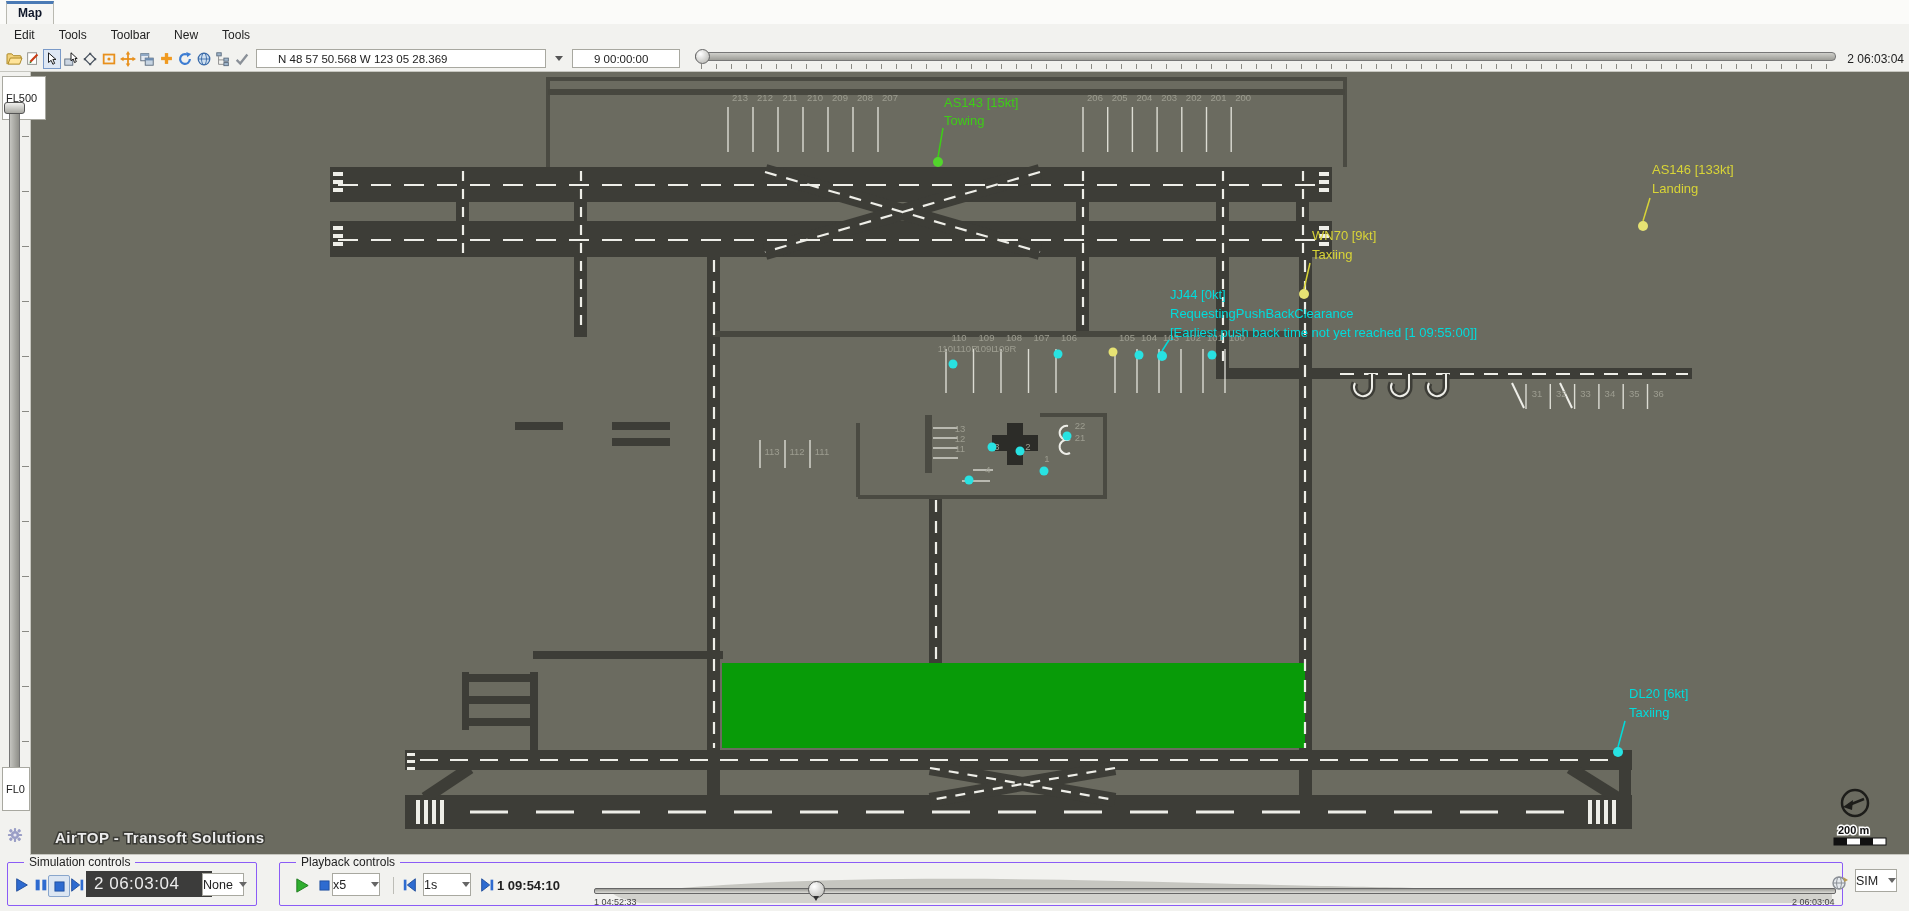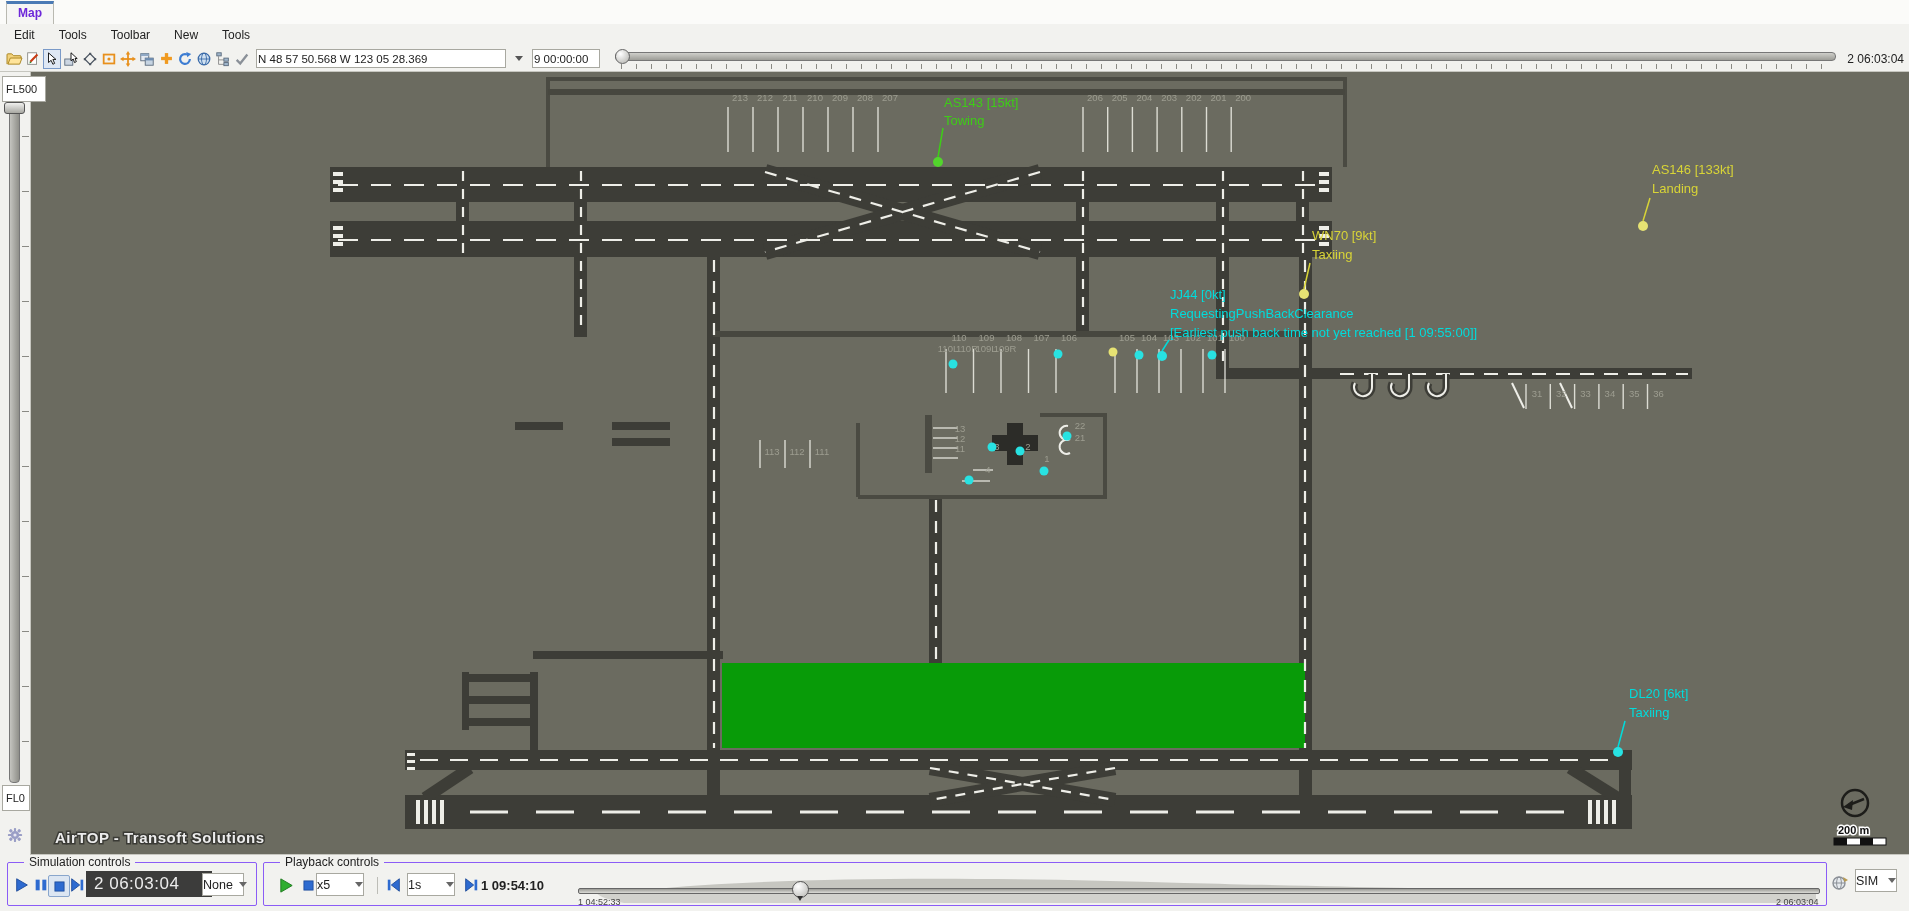--- a/index.html
+++ b/index.html
@@ -3,52 +3,52 @@
 <meta charset="utf-8">
 <style>
   html,body{margin:0;padding:0}
   body{width:1909px;height:911px;position:relative;overflow:hidden;
        font-family:"Liberation Sans",sans-serif;background:#f2f2ef;color:#222}
 
   
   .tabbar{position:absolute;top:0;left:0;right:0;height:24px;background:#fbfbf9;border-bottom:1px solid #d9d9d3}
   .tab{position:absolute;left:6px;top:1px;width:46px;height:20px;background:#f6f6f4;
        border:1px solid #b9b9b1;border-bottom:none;border-top:3px solid #4a7ab5;
-       text-align:center;font-size:12px;font-weight:bold;color:#6d28d9;line-height:19px}
+       text-align:center;font-size:12px;font-weight:bold;color:#0f172a;line-height:19px}
 
   
   .menubar{position:absolute;top:24px;left:0;right:0;height:22px;background:#f2f2ef;
            display:flex;align-items:center;gap:24px;padding-left:14px;font-size:12px}
   .menu{cursor:default}
 
   
   .toolbar{position:absolute;top:46px;left:0;right:0;height:25px;background:#f2f2ef;
            border-bottom:1px solid #c6c6bf;display:flex;align-items:center;padding-left:5px;gap:1px}
   .tbtn{width:18px;height:20px;display:flex;align-items:center;justify-content:center;flex:0 0 auto}
   .tbtn.pressed{border:1px solid #7a9ac8;background:#dfe8f4;width:16px;height:18px}
   .field{background:#fff;border:1px solid #a8a8a0;height:17px;font-size:11.5px;color:#222;
-         padding:0 1px;display:flex;align-items:center;white-space:nowrap;flex:0 0 auto}
+         padding:0 21px;display:flex;align-items:center;white-space:nowrap;flex:0 0 auto}
   .coord{width:246px;margin-left:4px}
   .ddarrow{width:0;height:0;border-left:4px solid transparent;border-right:4px solid transparent;
            border-top:5px solid #555;margin:0 8px 0 8px;flex:0 0 auto}
   .timefield{width:64px}
   .hslider{position:relative;height:22px;flex:1 1 auto;margin:0 10px 0 14px}
   .hgroove{position:absolute;left:0;right:0;top:4px;height:7px;border:1px solid #777;border-radius:4px;
            background:linear-gradient(#cfcfca,#9d9d97)}
   .hthumb{position:absolute;left:0;top:1px;width:13px;height:13px;border-radius:50%;
           background:radial-gradient(circle at 35% 30%,#fff,#b0b0ab);border:1px solid #666}
   .hticks{position:absolute;left:6px;right:6px;bottom:1px;height:5px;
           background:repeating-linear-gradient(90deg,#8a8a84 0 1px,transparent 1px 15px)}
   .clock{font-size:12px;margin-right:5px;flex:0 0 auto}
 
   
   .leftstrip{position:absolute;top:72px;bottom:56px;left:0;width:30px;background:#f2f2ef;
              border-right:1px solid #c6c6bf;z-index:5}
   .flbox{position:absolute;left:2px;background:#fff;border:1px solid #a8a8a0;font-size:11px;
-         padding:6px 3px;color:#222}
+         padding:15px 3px;color:#222}
   .flbox.top{top:4px;width:36px}
   .flbox.bottom{bottom:44px;width:20px}
   .vgroove{position:absolute;left:9px;top:36px;bottom:72px;width:9px;border:1px solid #777;border-radius:4px;
            background:linear-gradient(90deg,#c4c4bf,#8f8f89)}
   .vthumb{position:absolute;left:4px;top:30px;width:19px;height:10px;border:1px solid #555;border-radius:3px;
           background:linear-gradient(#f0f0ee,#a8a8a2)}
   .vticks{position:absolute;left:22px;top:64px;bottom:84px;width:7px;
           background:repeating-linear-gradient(180deg,#8a8a84 0 1px,transparent 1px 55px)}
   .gearbox{position:absolute;bottom:12px;left:7px;width:16px;height:16px}
 
@@ -549,21 +549,21 @@
           <rect x="13" y="3" width="3" height="12" fill="#2e6bd0"></rect>
         </svg>
       </div>
     <div class="simtime">2 06:03:04</div>
     <div class="dd" style="left:194px;width:40px">
       <span>None</span>
       <span class="arr"></span>
     </div>
   </div>
 
-  <div class="group" style="left:263px;width:1562px">
+  <div class="group" style="left:279px;width:1562px">
     <div class="grouplabel">Playback controls</div>
     <div class="pbtn" style="left:12px">
       <svg width="17" height="17" viewBox="0 0 18 18">
           <polygon points="3,2 15,9 3,16" fill="#2fae2f" stroke="#1d7a1d"></polygon>
         </svg>
       </div>
     <div class="pbtn" style="left:34px">
       <svg width="15" height="15" viewBox="0 0 18 18">
           <rect x="3.5" y="3.5" width="11" height="11" fill="#2e6bd0" stroke="#1c4a9a"></rect>
         </svg>

